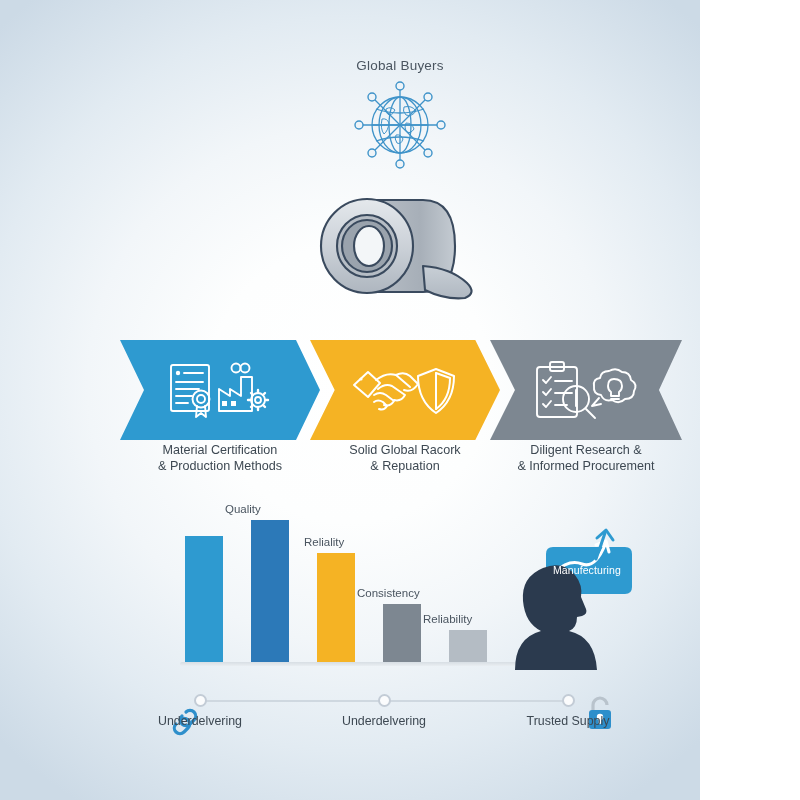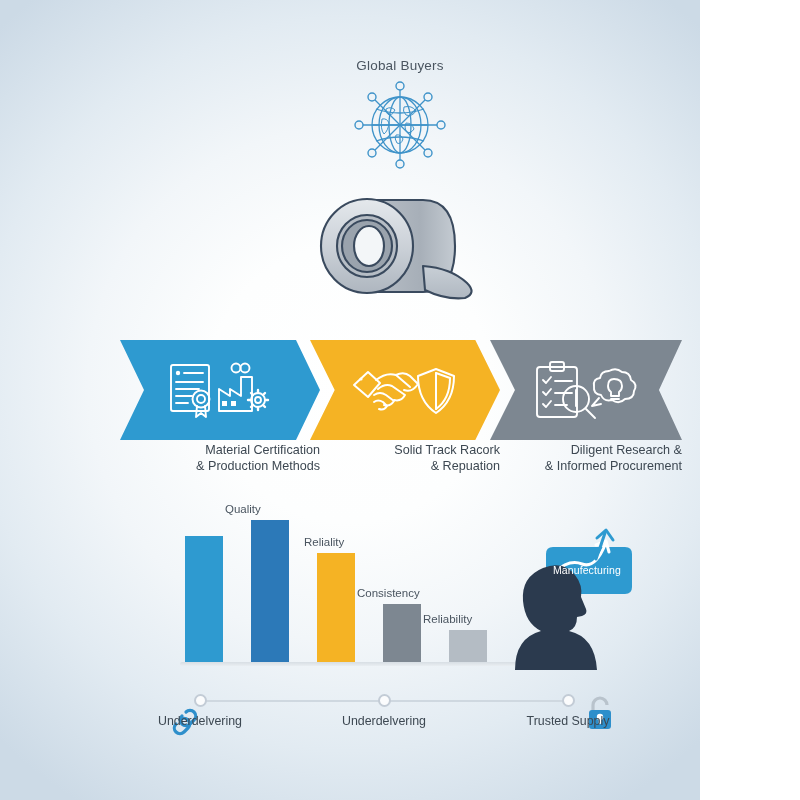--- a/index.html
+++ b/index.html
@@ -97,21 +97,21 @@
   .chev-labels {
     position: absolute;
     left: 110px;
     top: 442px;
     width: 580px;
     height: 42px;
   }
   .chev-label {
     position: absolute;
     top: 0;
-    text-align: right;
+    text-align: center;
     font-size: 12.6px;
     line-height: 16px;
     color: #3d4852;
   }
   .cl-1 { left: 10px;  width: 200px; }
   .cl-2 { left: 200px; width: 190px; }
   .cl-3 { left: 380px; width: 192px; }
 
   
   .chart {
@@ -376,21 +376,21 @@
       </div>
     </div>
   </div>
 
   <div class="chev-labels">
     <div class="chev-label cl-1">
       <span>Material Certification</span><br>
       <span>&amp; Production Methods</span>
     </div>
     <div class="chev-label cl-2">
-      <span>Solid Track Racork</span><br>
+      <span>Solid Global Racork</span><br>
       <span>&amp; Repuation</span>
     </div>
     <div class="chev-label cl-3">
       <span>Diligent Research &amp;</span><br>
       <span>&amp; Informed Procurement</span>
     </div>
   </div>
 
   <div class="chart">
       <div class="bar" style="left: 5px; width: 38px; height: 130px; background: rgb(46, 154, 208);"></div>

